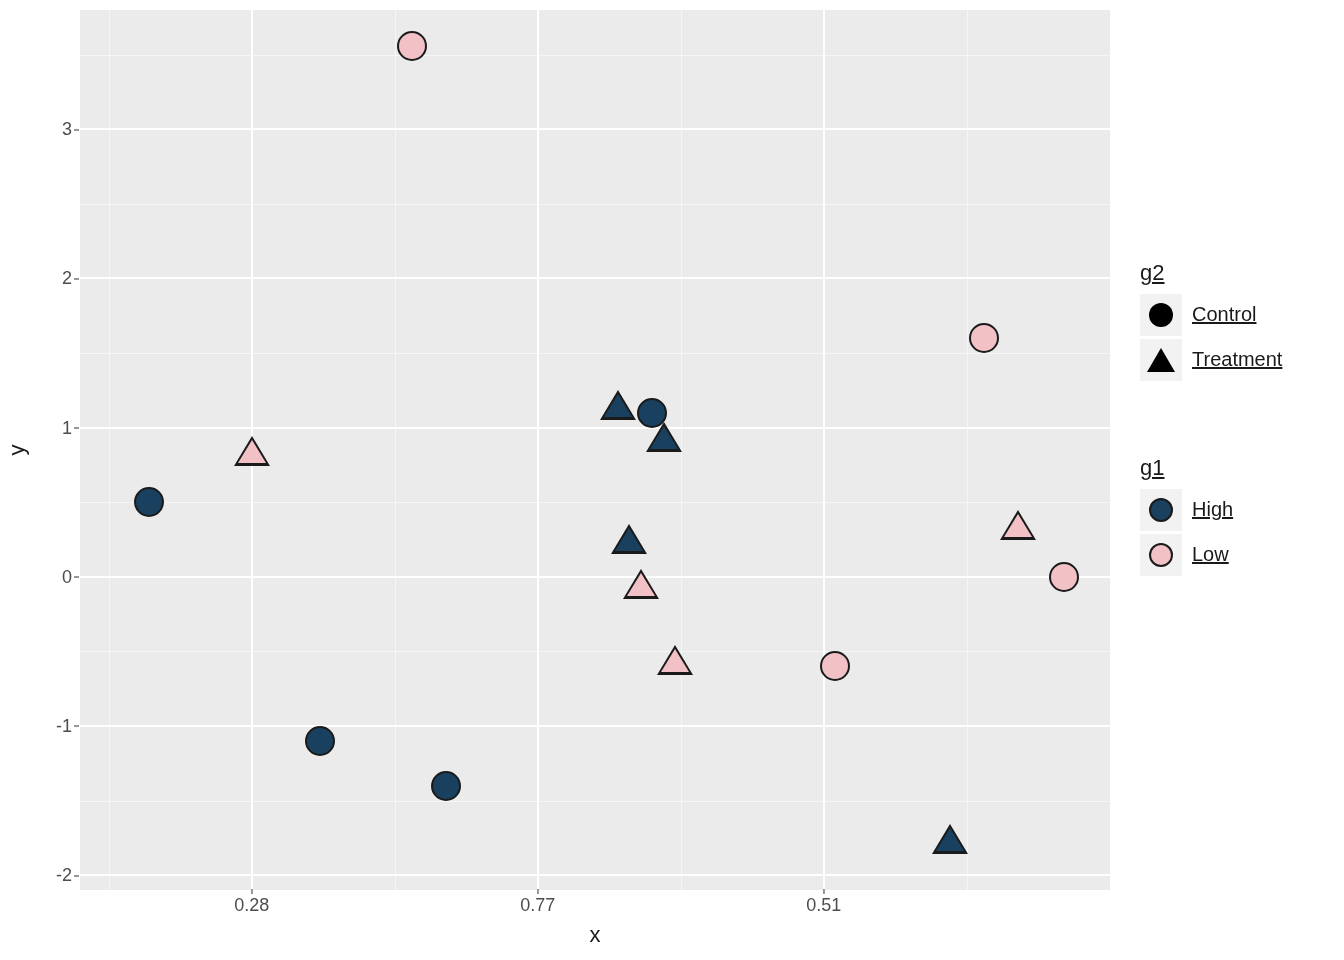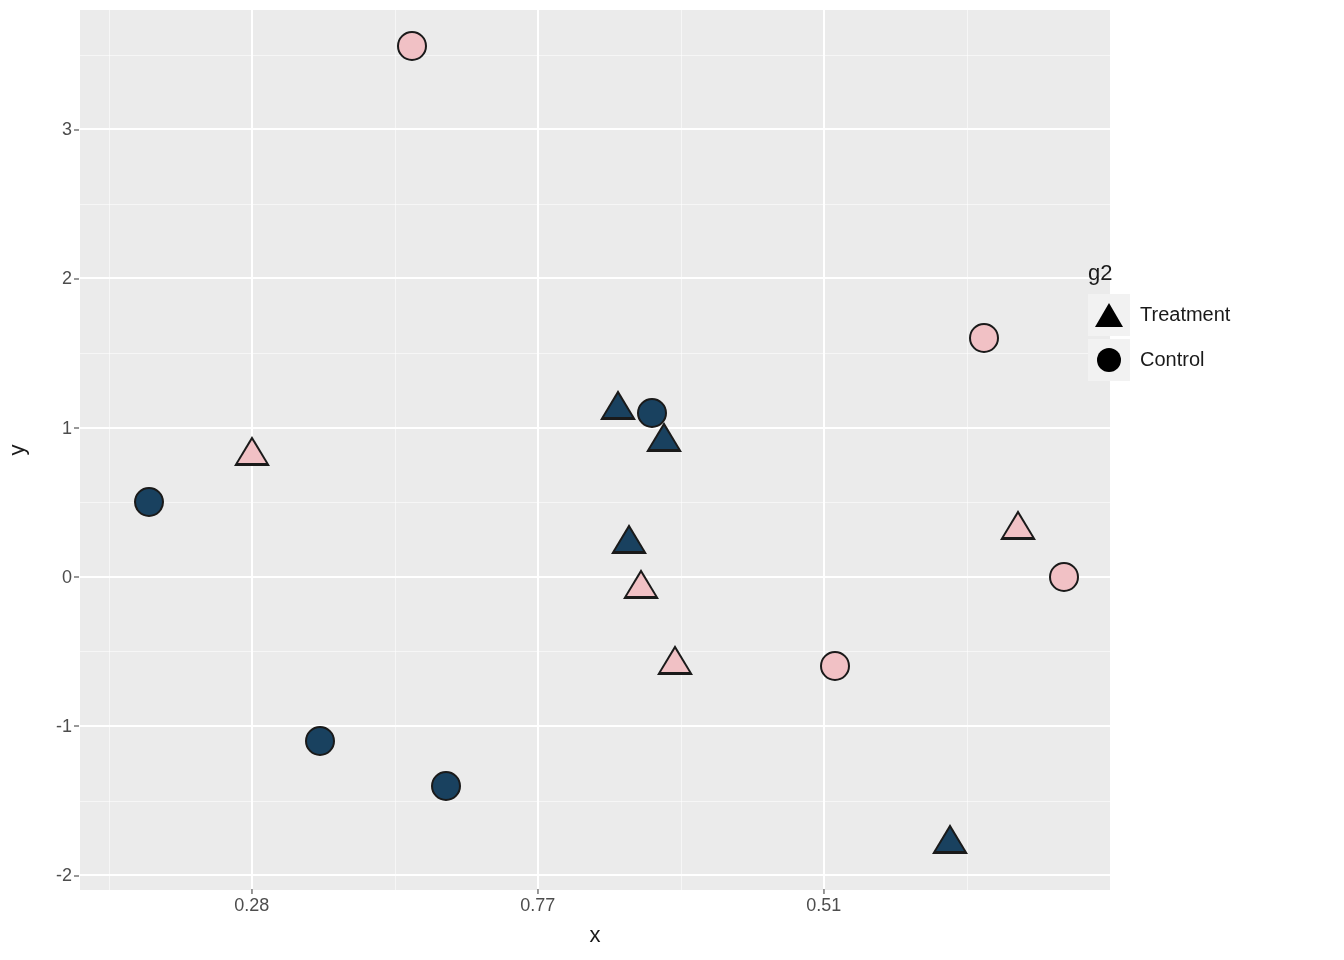--- a/index.html
+++ b/index.html
@@ -123,22 +123,23 @@
     top: 4px;
     width: 0;
     height: 0;
     border-left: 14px solid transparent;
     border-right: 14px solid transparent;
     border-bottom: 23px solid;
   }
 
   .legend {
     position: absolute;
-    left: 1088px;
+    left: 1140px;
     font-size: 20px;
+    text-decoration: underline;
   }
   .legend-g2 { top: 260px; }
   .legend-g1 { top: 455px; }
   .legend-title { font-weight: 400; font-size: 22px; margin-bottom: 6px; }
   .legend-row {
     display: flex;
     align-items: center;
     height: 45px;
     gap: 10px;
   }
@@ -275,26 +276,41 @@
       <div class="tick-y" style="top: 576.78px;">0</div>
       <div class="tick-y" style="top: 427.627px;">1</div>
       <div class="tick-y" style="top: 278.475px;">2</div>
       <div class="tick-y" style="top: 129.322px;">3</div>
     </div>
 
   <div class="legend legend-g2">
     <div class="legend-title">g2</div>
     <div class="legend-row">
       <div class="legend-key">
-        <div class="lk-tri"></div>
-      </div>
-      <span>Treatment</span>
+        <div class="lk-circle"></div>
+      </div>
+      <span>Control</span>
     </div>
     <div class="legend-row">
       <div class="legend-key">
-        <div class="lk-circle"></div>
-      </div>
-      <span>Control</span>
+        <div class="lk-tri"></div>
+      </div>
+      <span>Treatment</span>
     </div>
   </div>
 
+  <div class="legend legend-g1">
+    <div class="legend-title">g1</div>
+    <div class="legend-row">
+      <div class="legend-key">
+        <div class="lk-color" style="background:#19415F"></div>
+      </div>
+      <span>High</span>
+    </div>
+    <div class="legend-row">
+      <div class="legend-key">
+        <div class="lk-color" style="background:#F1C1C5"></div>
+      </div>
+      <span>Low</span>
+    </div>
+  </div>
 
 </div>
 
 </body></html>

